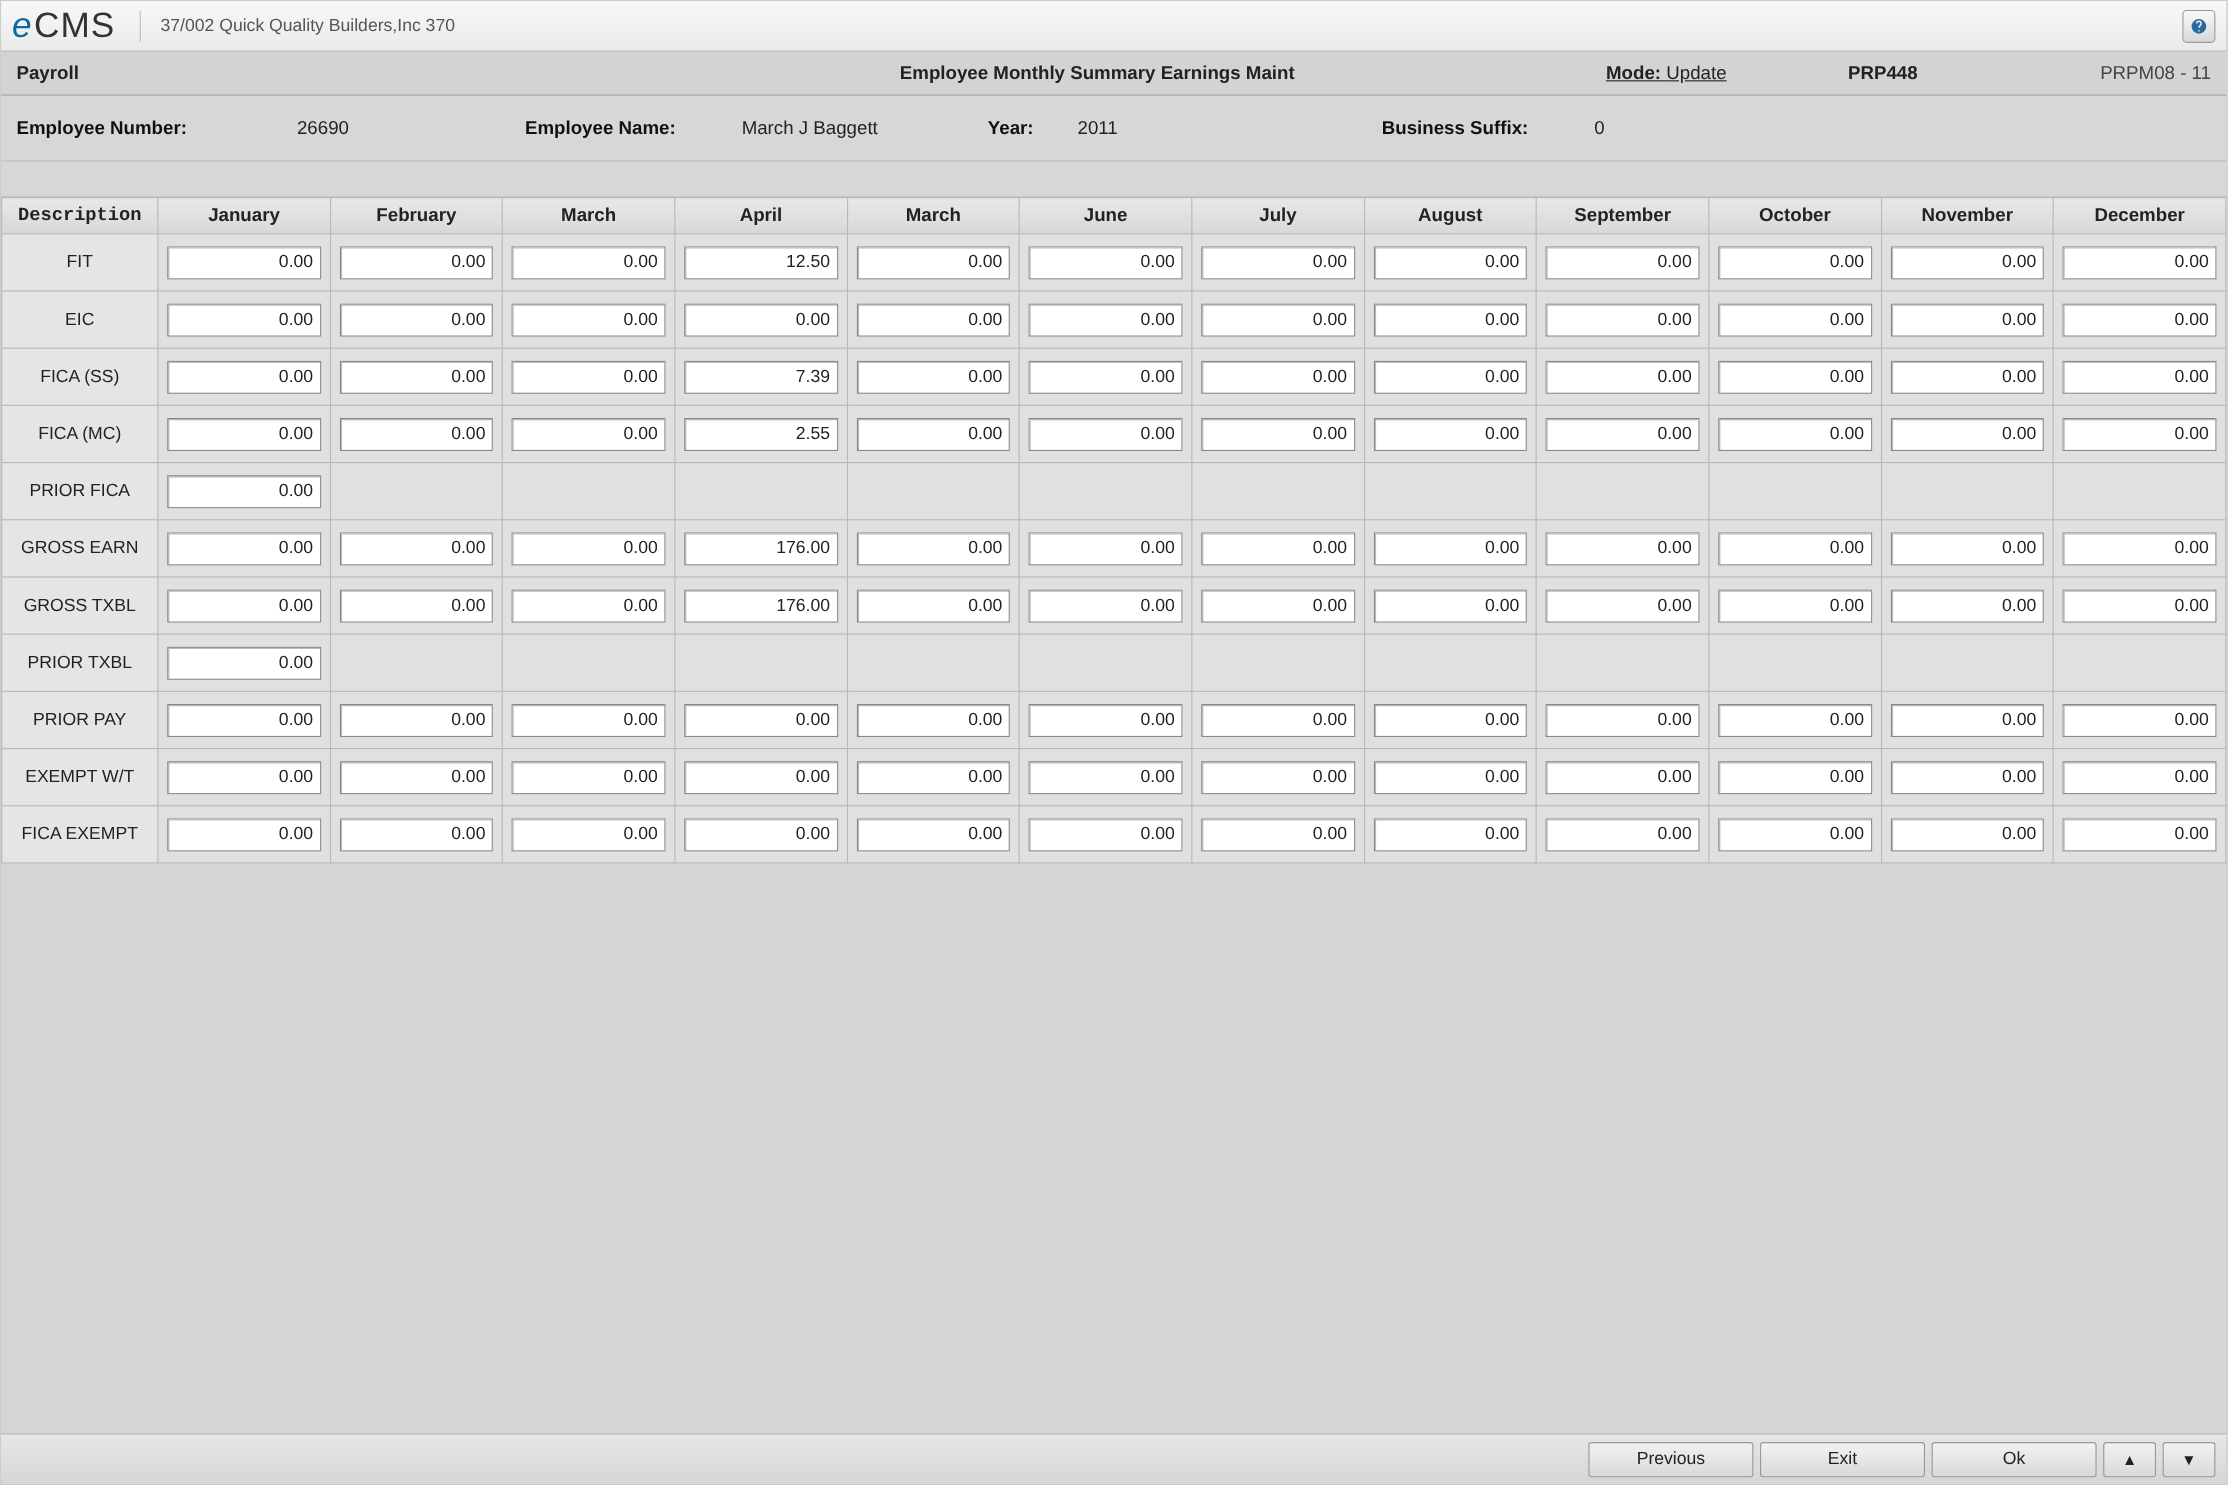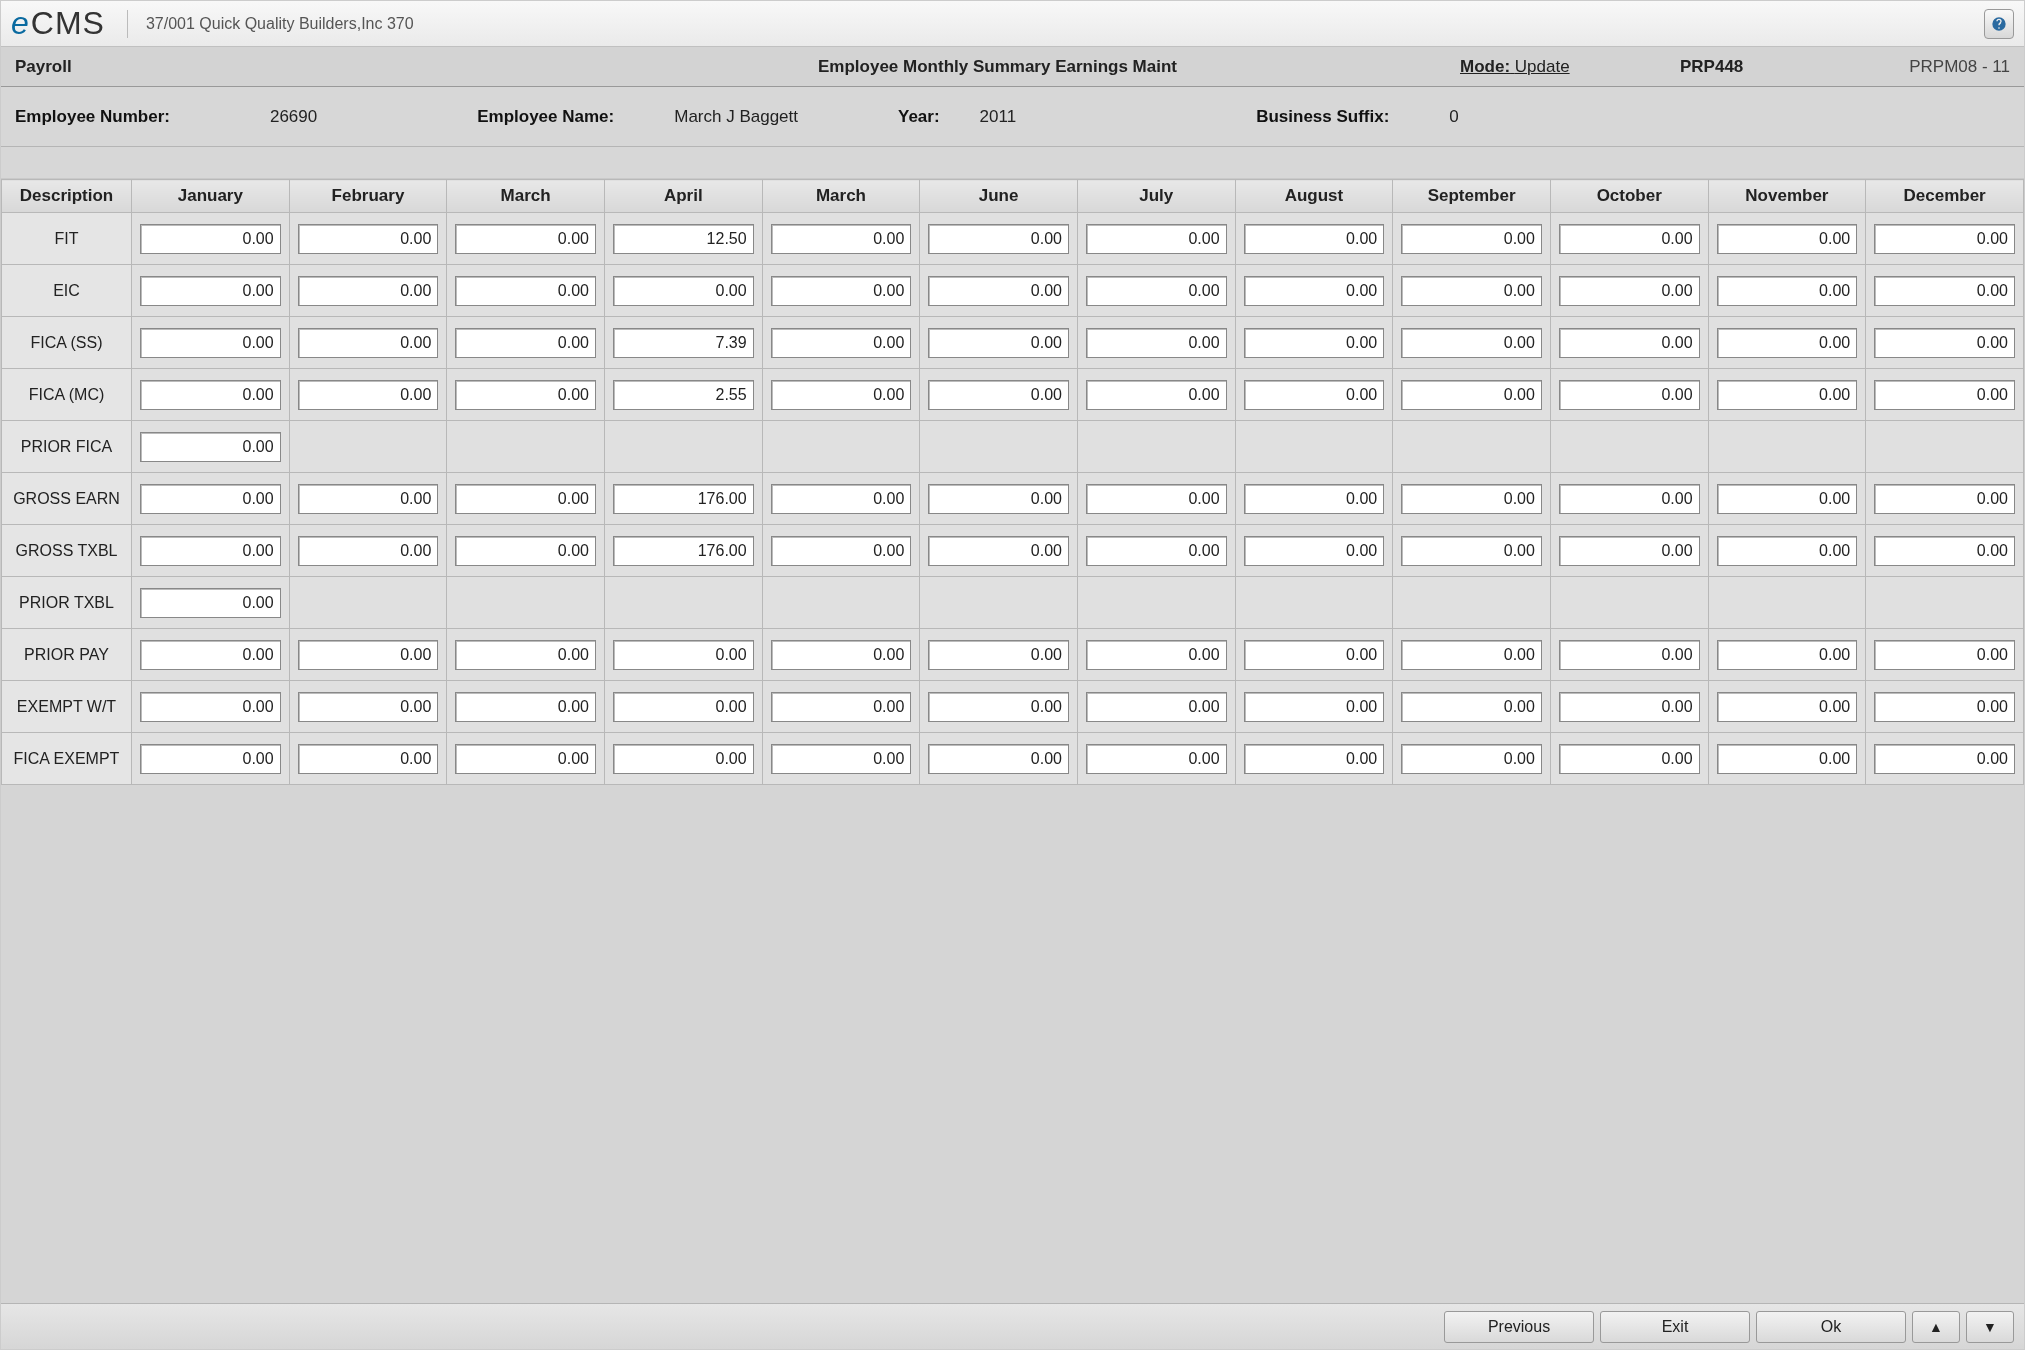--- a/index.html
+++ b/index.html
@@ -27,41 +27,41 @@
   
   .infobar { height: 60px; background: #d7d7d7; border-bottom: 1px solid #b5b5b5; display: flex; align-items: center; padding: 0 14px; font-size: 17px; }
   .info-lbl { font-weight: bold; color: #111; margin-right: 10px; }
   .info-val { color: #222; margin-right: 60px; }
 
   
   .table-wrap { padding: 0; }
   table.grid { width: 100%; border-collapse: collapse; table-layout: fixed; }
   table.grid th, table.grid td { border: 1px solid #b8b8b8; }
   table.grid th { background: linear-gradient(#e8e8e8,#d8d8d8); font-size: 17px; font-weight: bold; color: #222; padding: 6px 4px; text-align: center; }
-  table.grid th.desc-col { width: 130px; }
+  table.grid th.desc-col { width: 142px; font-family: Liberation Mono, monospace; }
   table.grid td { background: #e0e0e0; padding: 6px 8px; text-align: center; height: 52px; vertical-align: middle; }
   table.grid td.row-label { font-size: 16px; color: #222; background: #e5e5e5; text-align: center; font-weight: normal; white-space: nowrap; }
   .cell-input { width: 100%; height: 30px; background: #fff; border: 1px solid #888; box-shadow: inset 1px 1px 0 #bbb; font-family: inherit; font-size: 16px; color: #222; text-align: right; padding: 0 6px; }
   .cell-empty { height: 30px; }
 
   
   .footer { position: absolute; left: 0; right: 0; bottom: 0; height: 46px; background: linear-gradient(#e6e6e6,#d6d6d6); border-top: 1px solid #b5b5b5; display: flex; align-items: center; justify-content: flex-end; padding: 0 10px; gap: 6px; }
   .btn { height: 32px; min-width: 150px; background: linear-gradient(#f2f2f2,#d9d9d9); border: 1px solid #999; border-radius: 3px; font-size: 16px; color: #222; cursor: pointer; padding: 0 18px; }
   .btn-sm { min-width: 48px; width: 48px; padding: 0; display: flex; align-items: center; justify-content: center; }
   .btn-sm span { font-size: 14px; font-weight: bold; }
 </style>
 </head>
 <body>
 <div class="app">
 
 <div class="brandbar">
   <span class="brand-e">e</span>
   <span class="brand-cms">CMS</span>
   <span class="brand-sep"></span>
-  <span class="brand-company">37/001   Quick Quality Builders,Inc 370</span>
+  <span class="brand-company">37/002   Quick Quality Builders,Inc 370</span>
   <div class="help-btn">
     <svg viewBox="0 0 24 24">
           <path d="M12 2a10 10 0 100 20 10 10 0 000-20zm1 17h-2v-2h2v2zm2.07-7.75l-.9.92A3.48 3.48 0 0013 14h-2v-.5a4 4 0 011.17-2.83l1.24-1.26A2 2 0 0012 6a2 2 0 00-2 2H8a4 4 0 118 0 3.18 3.18 0 01-.93 2.25z"></path>
         </svg>
   </div>
 </div>
 
 <div class="titlebar">
   <div class="tb-left">Payroll</div>
   <div class="tb-center">Employee Monthly Summary Earnings Maint</div>

